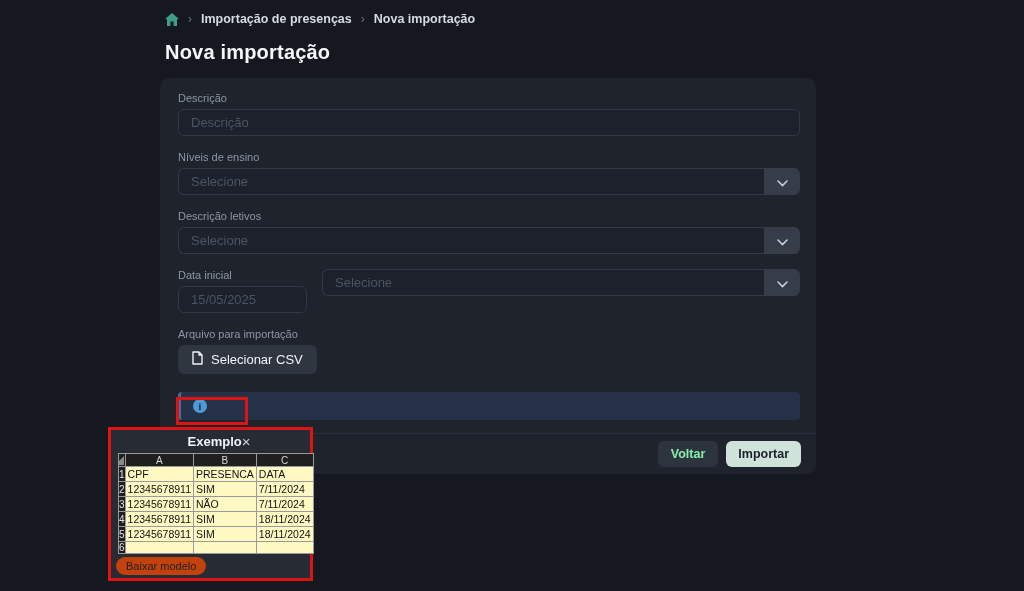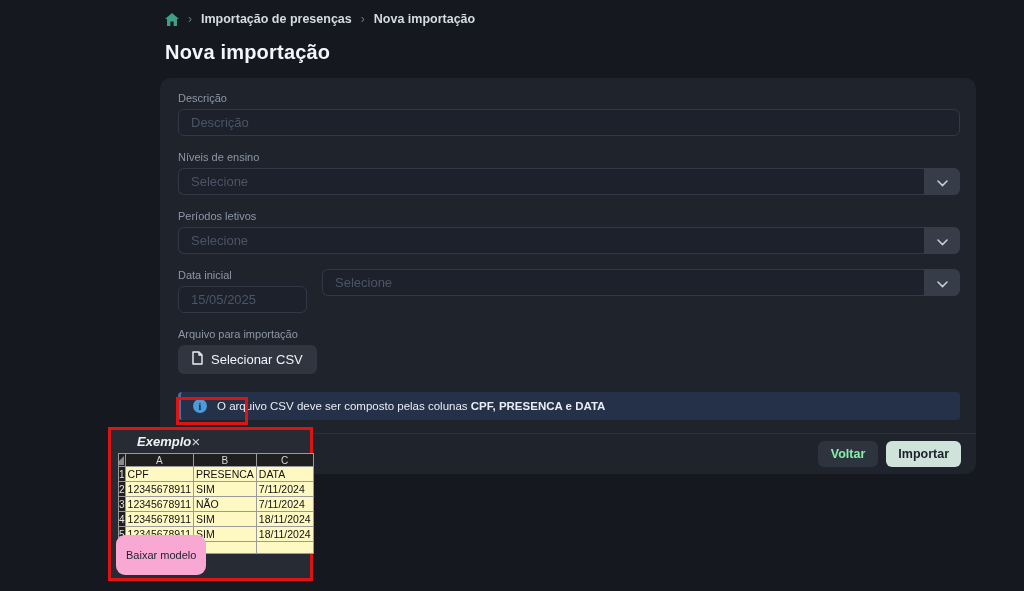--- a/index.html
+++ b/index.html
@@ -11,21 +11,21 @@
     position:relative;
     overflow:hidden;
   }
   
   .breadcrumb { position:absolute; top:12px; left:165px; display:flex; align-items:center; gap:9px; font-size:12.5px; color:#d6dbe3; font-weight:600; }
   .breadcrumb .sep { color:#6b7480; font-size:12px; font-weight:400; }
   .home-ic svg { display:block; }
   
   .page-title { position:absolute; top:41px; left:165px; font-size:20px; font-weight:700; color:#f3f6fa; letter-spacing:.2px; }
   
-  .card { position:absolute; top:78px; left:160px; width:816px; height:396px; background:#1e232c; border-radius:10px; padding:14px 16px 0 18px; }
+  .card { position:absolute; top:78px; left:160px; width:656px; height:396px; background:#1e232c; border-radius:10px; padding:14px 16px 0 18px; }
   .field-label { font-size:11px; color:#8d97a6; margin-bottom:5px; }
   .field-group { margin-bottom:15px; }
   .text-input, .select-box {
     height:27px; background:#1c212b; border:1px solid #313947; border-radius:6px;
     display:flex; align-items:center; padding:0 12px; font-size:13px; color:#4b5565; width:100%;
   }
   .select-wrap { display:flex; width:100%; }
   .select-wrap .select-box { border-radius:6px 0 0 6px; border-right:none; flex:1; }
   .select-addon { width:36px; height:27px; background:#363d49; border-radius:0 6px 6px 0; display:flex; align-items:center; justify-content:center; cursor:pointer; }
   .two-col { display:flex; gap:15px; }
@@ -39,32 +39,32 @@
   .alert b { font-weight:700; }
   
   .ver-modelo-wrap { margin-top:7px; display:inline-block; border:3px solid #dd1414; padding:1px; }
   .ver-modelo { background:#a7d3ef; color:#17212f; font-size:12px; border:none; border-radius:4px; padding:4px 12px; cursor:pointer; }
   
   .card-footer { position:absolute; bottom:0; left:0; right:0; height:41px; border-top:1px solid #2a313c; display:flex; align-items:center; justify-content:flex-end; gap:8px; padding:0 15px; }
   .btn-voltar { background:#2e343e; color:#86efac; font-size:12.5px; font-weight:600; border:none; border-radius:6px; padding:6px 13px; cursor:pointer; }
   .btn-importar { background:#cfe3da; color:#1b212b; font-size:12.5px; font-weight:600; border:none; border-radius:6px; padding:6px 12px; cursor:pointer; }
   
   .modal { position:absolute; top:427px; left:108px; width:205px; height:154px; background:#262b34; border:3px solid #dd1414; z-index:5; }
-  .modal-header { display:flex; align-items:center; justify-content:flex-start; padding:4px 9px 3px 26px;font-style:italic; }
+  .modal-header { display:flex; align-items:center; justify-content:center; padding:4px 9px 3px 26px; }
   .modal-title { font-size:13px; font-weight:700; color:#f0f3f7; }
   .modal-close { color:#cfd5dd; font-size:15px; line-height:1; cursor:pointer; }
   .sheet { margin:1px 7px 0 7px; border-collapse:collapse; table-layout:fixed; font-size:10.5px; background:#fff; }
   .sheet th, .sheet td { border:1px solid #9a9a9a; overflow:hidden; white-space:nowrap; }
   .sheet th { background:#1f1f1f; color:#d8d8d8; font-weight:400; height:13px; font-size:10px; }
   .sheet td { background:#fef9c3; color:#111; height:15px; padding:0 2px; }
   .sheet .rownum { background:#1f1f1f; color:#e2e2e2; text-align:center; width:16px; padding:0; font-size:10px; }
   .corner { position:relative; }
   .corner:after { content:""; position:absolute; right:1px; bottom:1px; border-left:9px solid transparent; border-bottom:9px solid #8a8a8a; }
   .row-cut td { height:8px; }
-  .baixar-btn { position:absolute; left:5px; bottom:3px; background:#f9a8d4; color:#1c222b; font-size:11px; border:none; border-radius:9px; padding:14px 10px; cursor:pointer; }
+  .baixar-btn { position:absolute; left:5px; bottom:3px; background:#c2410c; color:#1c222b; font-size:11px; border:none; border-radius:9px; padding:3px 10px; cursor:pointer; }
   
   .annot-ver { position:absolute; left:176px; top:397px; width:72px; height:28px; border:3px solid #dd1414; pointer-events:none; z-index:6; }
 </style>
 </head>
 <body>
 
 <nav class="breadcrumb">
   <span class="home-ic">
     <svg width="14" height="13" viewBox="0 0 14 13">
         <path d="M7 0 L14 6 H12 V13 H8.6 V8.4 H5.4 V13 H2 V6 H0 Z" fill="#3f9e85"></path>
@@ -93,21 +93,21 @@
         <span>
           <svg width="11" height="7" viewBox="0 0 11 7">
               <path d="M1 1 L5.5 5.5 L10 1" stroke="#c7ccd4" stroke-width="1.6" fill="none" stroke-linecap="round"></path>
             </svg>
         </span>
       </div>
     </div>
   </div>
 
   <div class="field-group">
-    <div class="field-label">Períodos letivos</div>
+    <div class="field-label">Descrição letivos</div>
     <div class="select-wrap">
       <div class="select-box">Selecione</div>
       <div class="select-addon">
         <span>
           <svg width="11" height="7" viewBox="0 0 11 7">
               <path d="M1 1 L5.5 5.5 L10 1" stroke="#c7ccd4" stroke-width="1.6" fill="none" stroke-linecap="round"></path>
             </svg>
         </span>
       </div>
     </div>
@@ -140,21 +140,20 @@
             <path d="M1 1 H7 L10 4 V13 H1 Z" fill="none" stroke="#eef1f5" stroke-width="1.4" stroke-linejoin="round"></path>
             <path d="M7 1 V4 H10" fill="none" stroke="#eef1f5" stroke-width="1.4" stroke-linejoin="round"></path>
           </svg>
       </span>
       <span>Selecionar CSV</span>
     </button>
   </div>
 
   <div class="alert">
     <span class="info-ic">i</span>
-    <span><span>O arquivo CSV deve ser composto pelas colunas </span><b>CPF, PRESENCA e DATA</b></span>
   </div>
 
   <div class="ver-modelo-wrap" style="border:none; padding:0;">
     <button class="ver-modelo">Ver modelo</button>
   </div>
 
   <div class="card-footer">
     <button class="btn-voltar">Voltar</button>
     <button class="btn-importar">Importar</button>
   </div>

